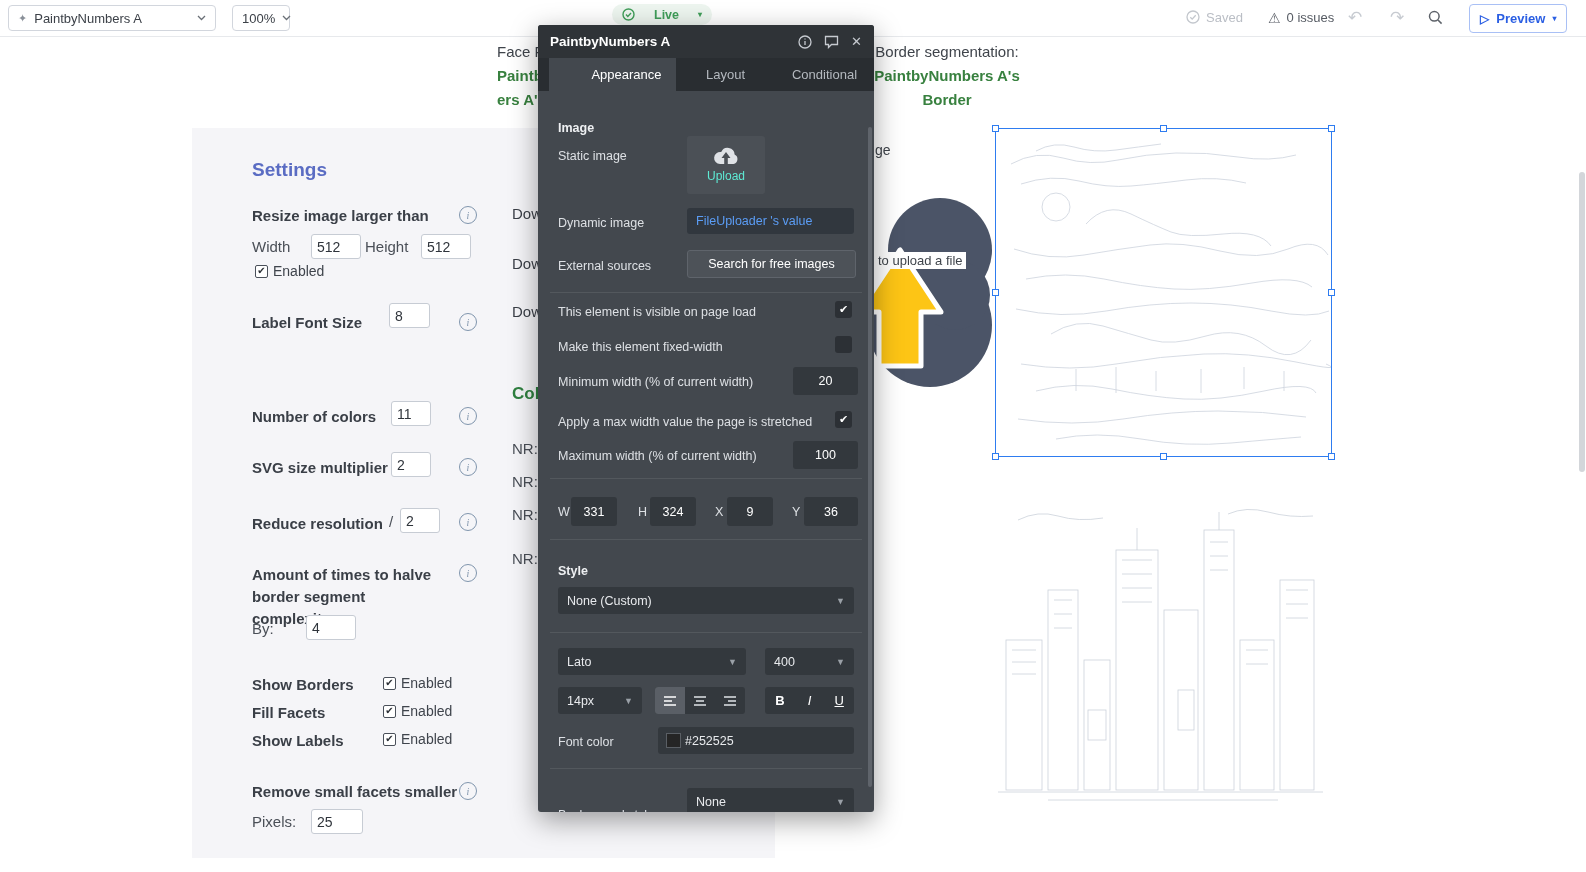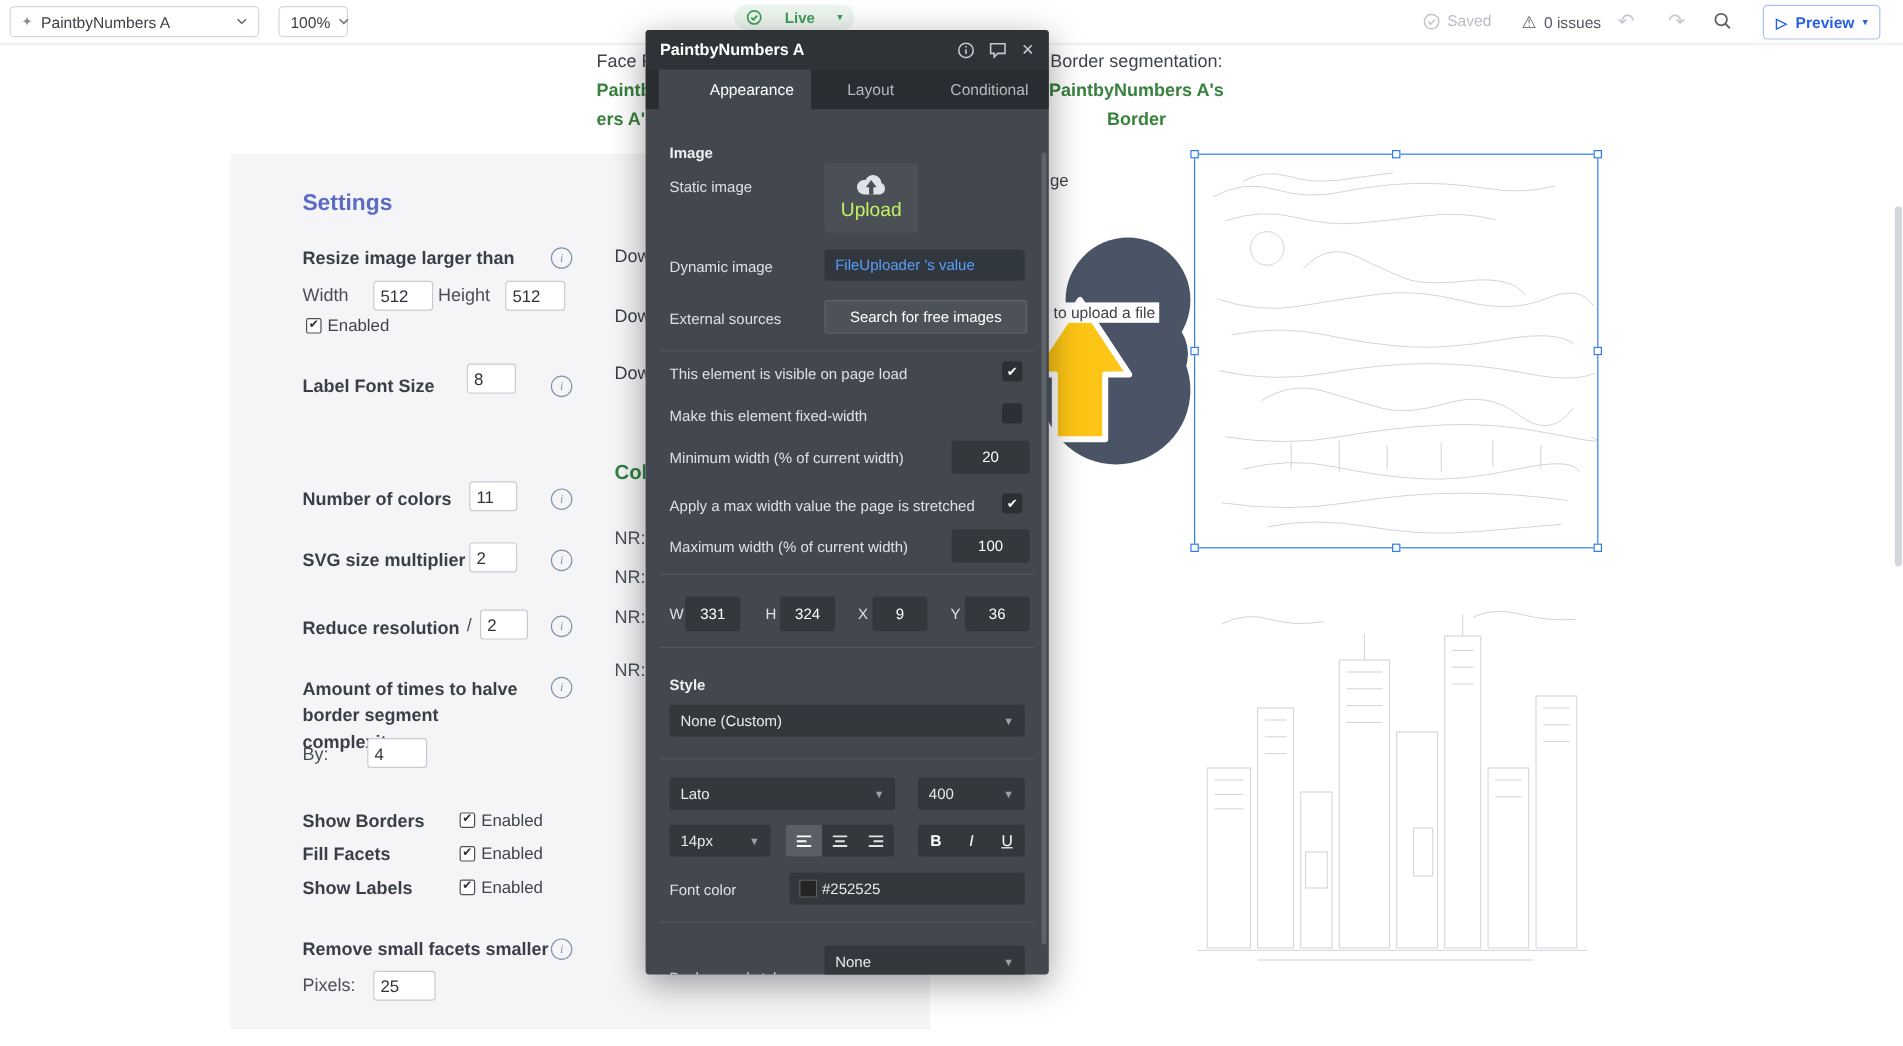--- a/index.html
+++ b/index.html
@@ -4,21 +4,21 @@
 <style>
   html,body{margin:0;padding:0;background:#fff;font-family:"Liberation Sans",sans-serif;}
   .page{position:relative;width:1586px;height:872px;overflow:hidden;background:#fff;}
 
   
   .toolbar{position:absolute;left:0;top:0;width:1586px;height:36px;background:#fff;border-bottom:1px solid #e7e9ec;z-index:30;}
   .dd{position:absolute;display:flex;align-items:center;gap:7px;border:1px solid #d2d6dd;border-radius:4px;background:#fff;color:#3c4148;font-size:13px;padding:0 9px;height:26px;box-sizing:border-box;}
   .dd .grow{flex:1;}
   .chev{width:9px;height:6px;flex:0 0 auto;}
   .live-pill{position:absolute;left:612px;top:4px;height:21px;display:flex;align-items:center;gap:19px;padding:0 10px;border-radius:11px;background:#edf5ef;color:#3f9d58;font-size:12.5px;font-weight:700;}
-  .tb-item{position:absolute;display:flex;align-items:center;gap:6px;font-size:13px;}
+  .tb-item{position:absolute;display:flex;align-items:flex-start;gap:6px;font-size:13px;}
   .preview-btn{position:absolute;left:1469px;top:4px;height:27px;display:flex;align-items:center;gap:7px;padding:0 10px;border:1px solid #a9c0f5;border-radius:4px;background:#fff;color:#2b5fe3;font-size:13px;font-weight:600;}
 
   
   .card{position:absolute;left:192px;top:128px;width:583px;height:730px;background:#f5f5f8;z-index:1;}
   .col{position:absolute;z-index:2;text-align:center;}
   .col .t{font-size:15px;color:#3f444b;line-height:24px;white-space:nowrap;}
   .col .g{font-size:15px;font-weight:700;color:#38813f;line-height:24px;white-space:nowrap;}
   .col.clip{overflow:hidden;text-align:left;}
   .s-head{position:absolute;z-index:2;font-size:19px;font-weight:700;color:#5a6cc3;}
   .lbl-b{position:absolute;z-index:2;font-size:15px;font-weight:600;color:#3a3f47;line-height:22px;}
@@ -45,21 +45,21 @@
 
   
   .panel{position:absolute;left:538px;top:25px;width:336px;height:787px;background:#43484e;z-index:40;border-radius:3px;box-shadow:0 8px 28px rgba(0,0,0,.38);overflow:hidden;}
   .p-head{position:absolute;left:0;top:0;width:100%;height:33px;background:#2f3337;display:flex;align-items:center;padding:0 12px;box-sizing:border-box;color:#fff;font-size:13.5px;font-weight:700;}
   .ph-icons{margin-left:auto;display:flex;align-items:center;gap:12px;color:#c6cad0;font-weight:400;}
   .p-tabs{position:absolute;left:0;top:33px;width:100%;height:33px;background:#292d31;display:flex;padding-left:11px;box-sizing:border-box;}
   .p-tab{width:104px;display:flex;align-items:center;justify-content:center;font-size:13px;color:#b4b9bf;cursor:pointer;}
   .p-tab.active{background:#43484e;color:#fff;padding-left:28px;}
   .p-sec{position:absolute;font-size:12.5px;font-weight:700;color:#eef0f2;}
   .p-lbl{position:absolute;font-size:12.5px;color:#dde0e4;line-height:16px;}
-  .ptile{position:absolute;background:#4b5056;border-radius:3px;display:flex;flex-direction:column;align-items:center;justify-content:center;gap:3px;color:#bef264;font-size:16px;}
+  .ptile{position:absolute;background:#4b5056;border-radius:3px;display:flex;flex-direction:column;align-items:center;justify-content:center;gap:3px;color:#5eead4;font-size:12px;}
   .pin{position:absolute;background:#33383d;border:none;border-radius:3px;color:#fff;font-family:"Liberation Sans",sans-serif;font-size:12.5px;text-align:center;}
   .pdd{position:absolute;background:#33383d;border-radius:3px;color:#e8eaed;font-size:12.5px;display:flex;align-items:center;padding:0 9px;box-sizing:border-box;}
   .pdd .car{margin-left:auto;color:#9aa0a7;font-size:9px;}
   .pbtn{position:absolute;background:#4d5258;border:1px solid #5f646b;border-radius:3px;color:#fff;font-size:12.5px;display:flex;align-items:center;justify-content:center;}
   .pcb{position:absolute;width:17px;height:17px;background:#2c3035;border-radius:3px;display:flex;align-items:center;justify-content:center;color:#fff;font-size:11px;}
   .pdiv{position:absolute;left:12px;width:312px;height:1px;background:#53585d;}
   .dyn{position:absolute;background:#31373e;border-radius:3px;color:#5b9df6;font-size:12.5px;display:flex;align-items:center;padding:0 9px;box-sizing:border-box;}
   .grp{position:absolute;display:flex;background:#33383d;border-radius:3px;overflow:hidden;}
   .grp .cell{flex:1;height:27px;display:flex;align-items:center;justify-content:center;color:#fff;font-size:13px;}
   .grp .cell.active{background:#5a5f66;}

